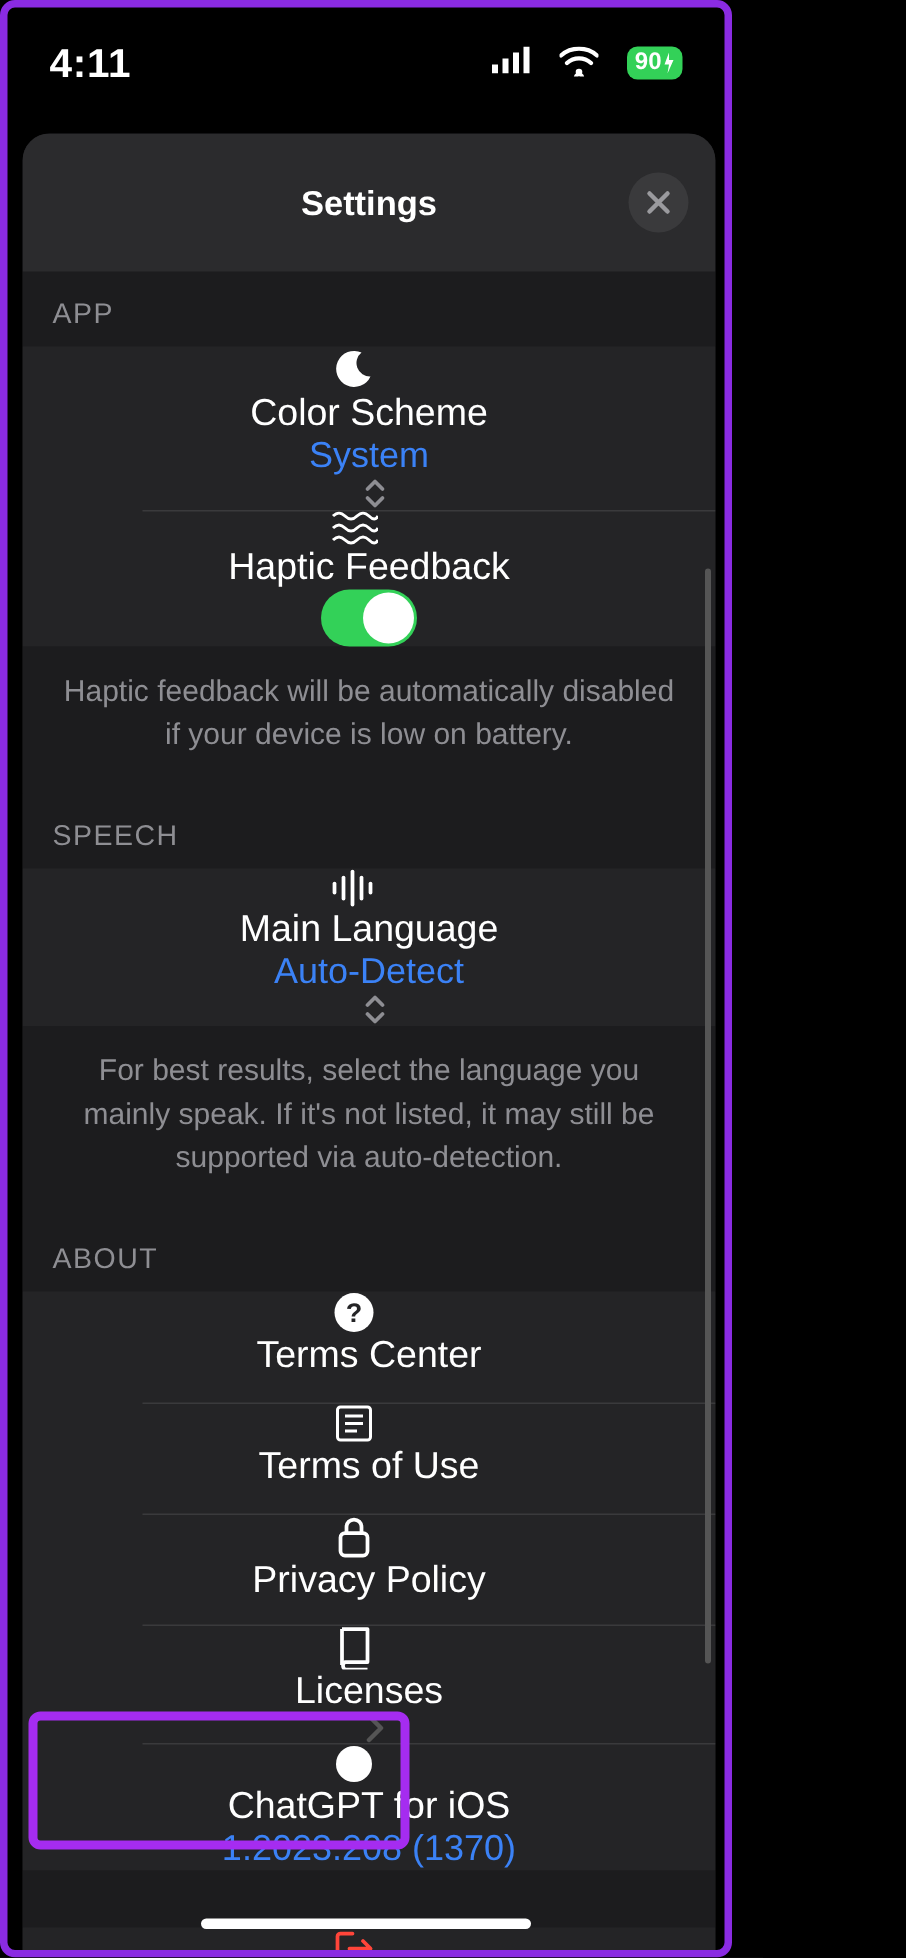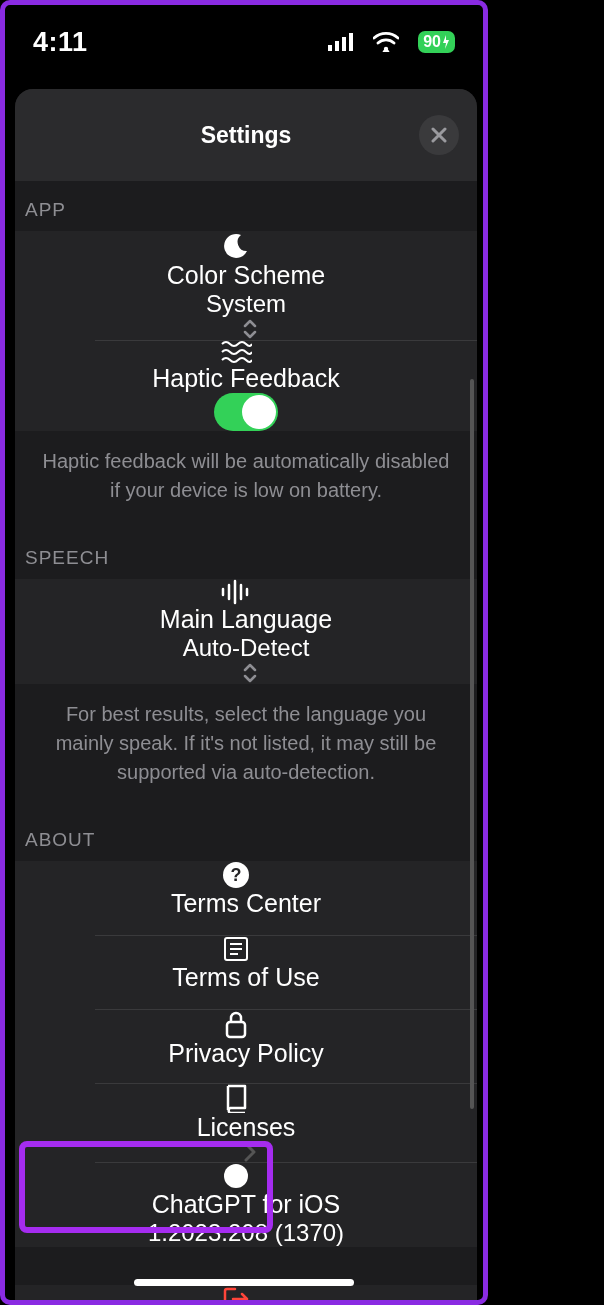--- a/index.html
+++ b/index.html
@@ -10,21 +10,21 @@
     border: 5px solid #8a2be2;
     border-radius: 10px;
     position: relative;
     color: #fff;
   }
   .status-bar {
     display: flex; justify-content: space-between; align-items: center;
     padding: 14px 28px 0 28px; height: 60px;
   }
   .status-time { font-size: 27px; font-weight: 600; letter-spacing: 0.5px; }
-  .status-right { display: flex; align-items: center; gap: 19px; }
+  .status-right { display: flex; gap: 19px; }
   .battery-pill {
     background: #33d158; color: #fff; font-size: 16px; font-weight: 700;
     border-radius: 7px; padding: 2px 5px; display: flex; align-items: center;
   }
 
   .sheet {
     position: absolute; left: 10px; right: 6px; top: 84px; bottom: 0;
     background: #1c1c1e; border-top-left-radius: 18px; border-top-right-radius: 18px;
     overflow: hidden;
   }
@@ -35,40 +35,40 @@
   .sheet-title { font-size: 23px; font-weight: 700; }
   .close-btn {
     position: absolute; right: 18px; top: 50%; transform: translateY(-50%);
     width: 40px; height: 40px; border-radius: 20px; background: #3a3a3c;
     display: flex; align-items: center; justify-content: center; color: #9a9a9e;
     font-size: 22px; cursor: pointer;
   }
 
   .section-header {
     font-size: 19px; color: #8e8e93; letter-spacing: 1px;
-    padding: 18px 20px 10px 10px; text-transform: uppercase;
+    padding: 18px 20px 10px 20px; text-transform: uppercase;
     background: #1c1c1e;
   }
   .section-footer {
     font-size: 20px; color: #8e8e93; line-height: 1.45;
     padding: 16px 20px 24px 20px; background: #1c1c1e; text-align: center;
   }
 
   .group { background: #242426; }
   .row {
     display: flex; align-items: center; min-height: 74px;
     padding: 0 20px 0 20px; position: relative; flex-direction: column;
   }
   .row + .row::before {
     content: ""; position: absolute; left: 80px; right: 0; top: 0;
     height: 1px; background: #3a3a3c;
   }
   .row-icon { width: 40px; display: flex; align-items: center; justify-content: center; margin-right: 20px; flex-shrink: 0; }
   .row-label { font-size: 25px; font-weight: 400; flex: 1; }
-  .row-value { font-size: 24px; color: #ffffff; white-space: nowrap; }
+  .row-value { font-size: 24px; color: #3b82f6; white-space: nowrap; }
   .row-updown { margin-left: 8px; color: #8e8e93; display:flex; }
   .row-chevron { margin-left: 8px; color: #555; display:flex; }
 
   .switch {
     width: 64px; height: 38px; border-radius: 19px; background: #33d158;
     position: relative; flex-shrink: 0;
   }
   .switch::after {
     content: ""; position: absolute; width: 34px; height: 34px; border-radius: 17px;
     background: #fff; top: 2px; right: 2px;

